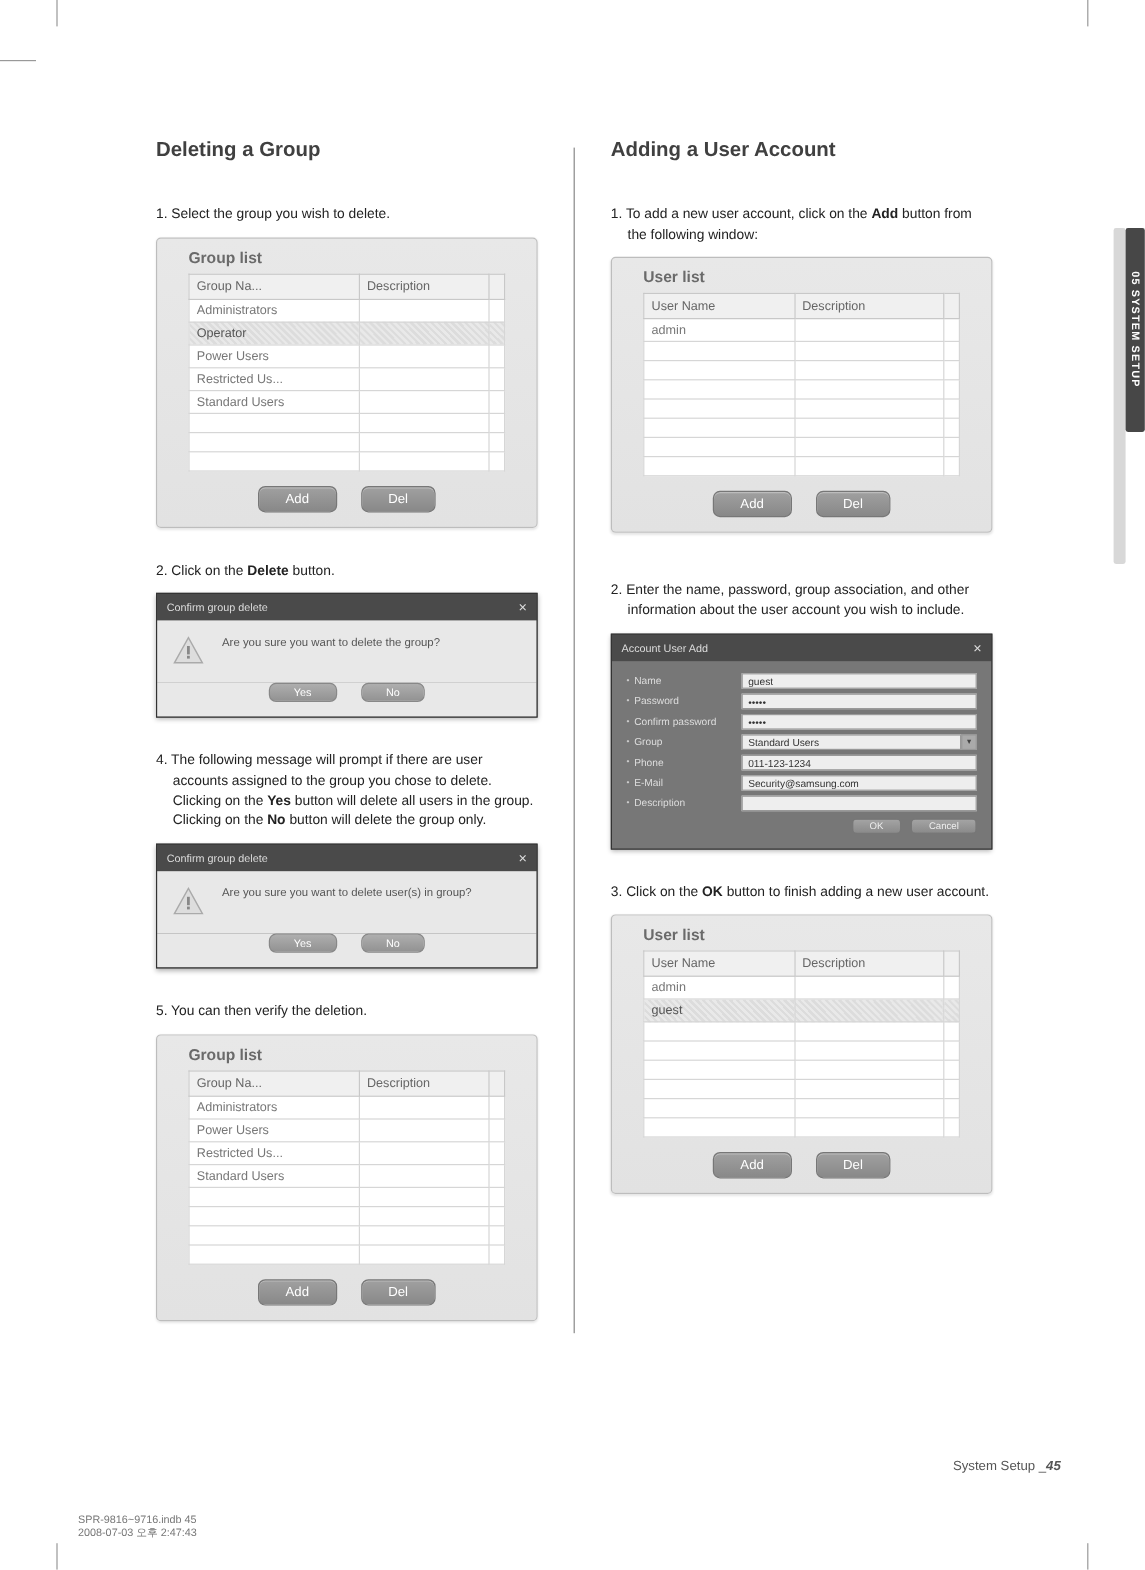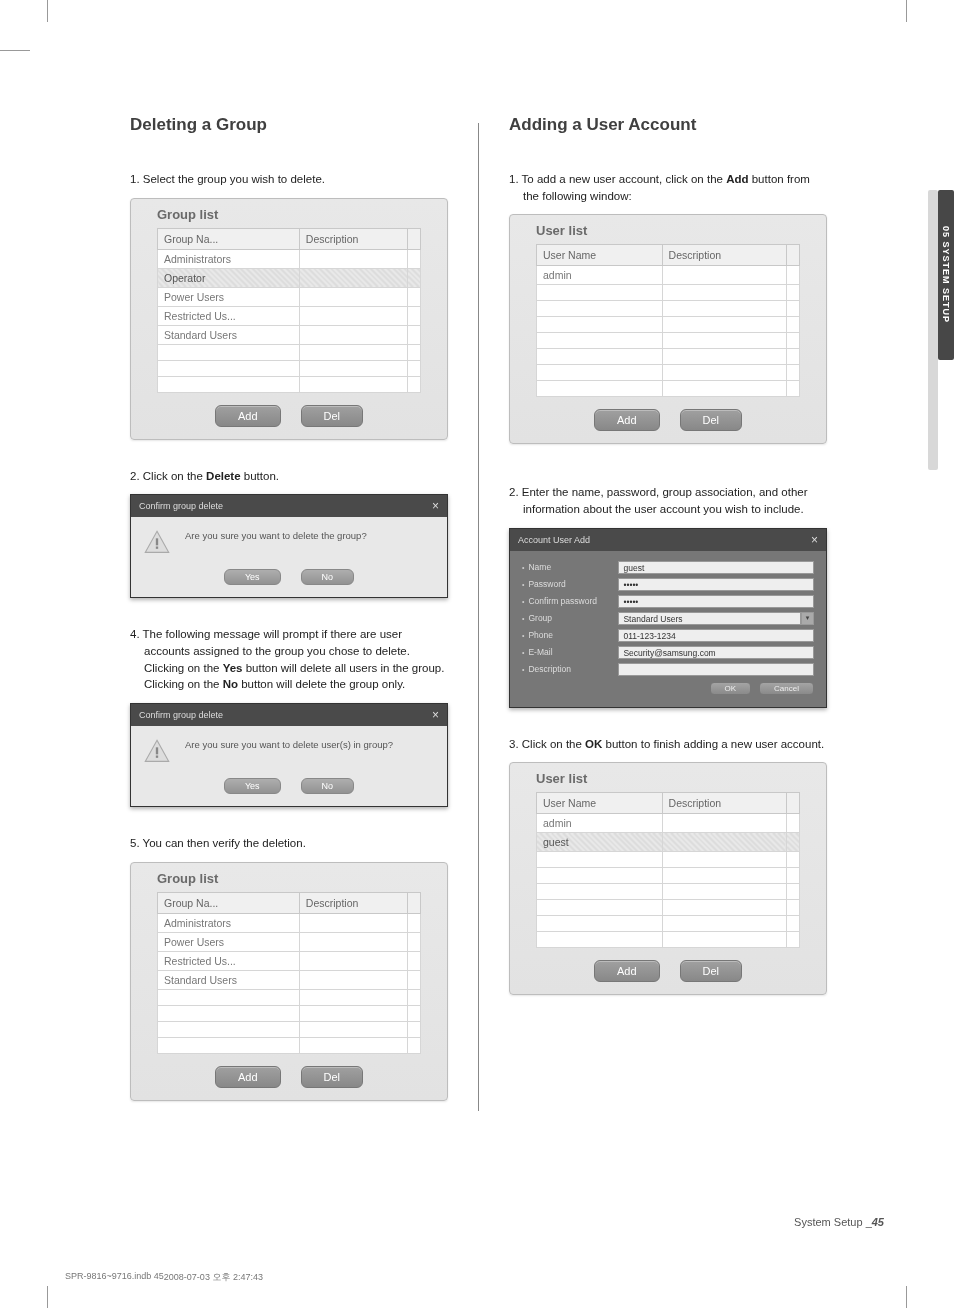--- a/index.html
+++ b/index.html
@@ -44,21 +44,21 @@
 .form-row .select { display: flex; flex: 1; }
 .form-row .select .input { flex: 1; }
 .form-row .sel-arrow { width: 13px; height: 13px; background: #aaa; border: 1px solid #999; display:flex; align-items:center; justify-content:center; font-size:7px; color:#444;}
 .form-btns { display: flex; justify-content: flex-end; gap: 8px; margin-top: 6px; }
 .fbtn { background: linear-gradient(#a4a4a4,#8a8a8a); border: 1px solid #777; border-radius: 4px; color: #eee; font-size: 8px; padding: 1px 14px; }
 .side-tab { position: absolute; right: 0; top: 190px; width: 26px; height: 280px; }
 .side-tab-dark { position:absolute; top:0; right:0; width:16px; height:170px; background:#474747; border-radius:2px; writing-mode: vertical-rl; color:#fff; font-size:9px; font-weight:bold; letter-spacing:1px; display:flex; align-items:center; justify-content:center; text-orientation: mixed;}
 .side-tab-light { position:absolute; top:0; right:16px; width:10px; height:280px; background:#d8d8d8; border-radius:2px;}
 .footer-right { position: absolute; right: 70px; bottom: 80px; font-size: 11px; color: #555; }
 .footer-right .pg { font-weight: bold; font-style: italic; }
-.print-info { position: absolute; bottom: 24px; left: 65px; right: 65px; display: flex; justify-content: flex-start; font-size: 9px; color: #777; }
+.print-info { position: absolute; bottom: 24px; left: 65px; right: 65px; display: flex; justify-content: flex-end; font-size: 9px; color: #777; flex-direction: column; }
 </style>
 </head>
 <body>
 
 <div class="page">
   <div class="crop-tl-v"></div>
   <div class="crop-tl-h"></div>
   <div class="crop-tr-v"></div>
   <div class="crop-br-v"></div>
   <div class="crop-bl-v"></div>

